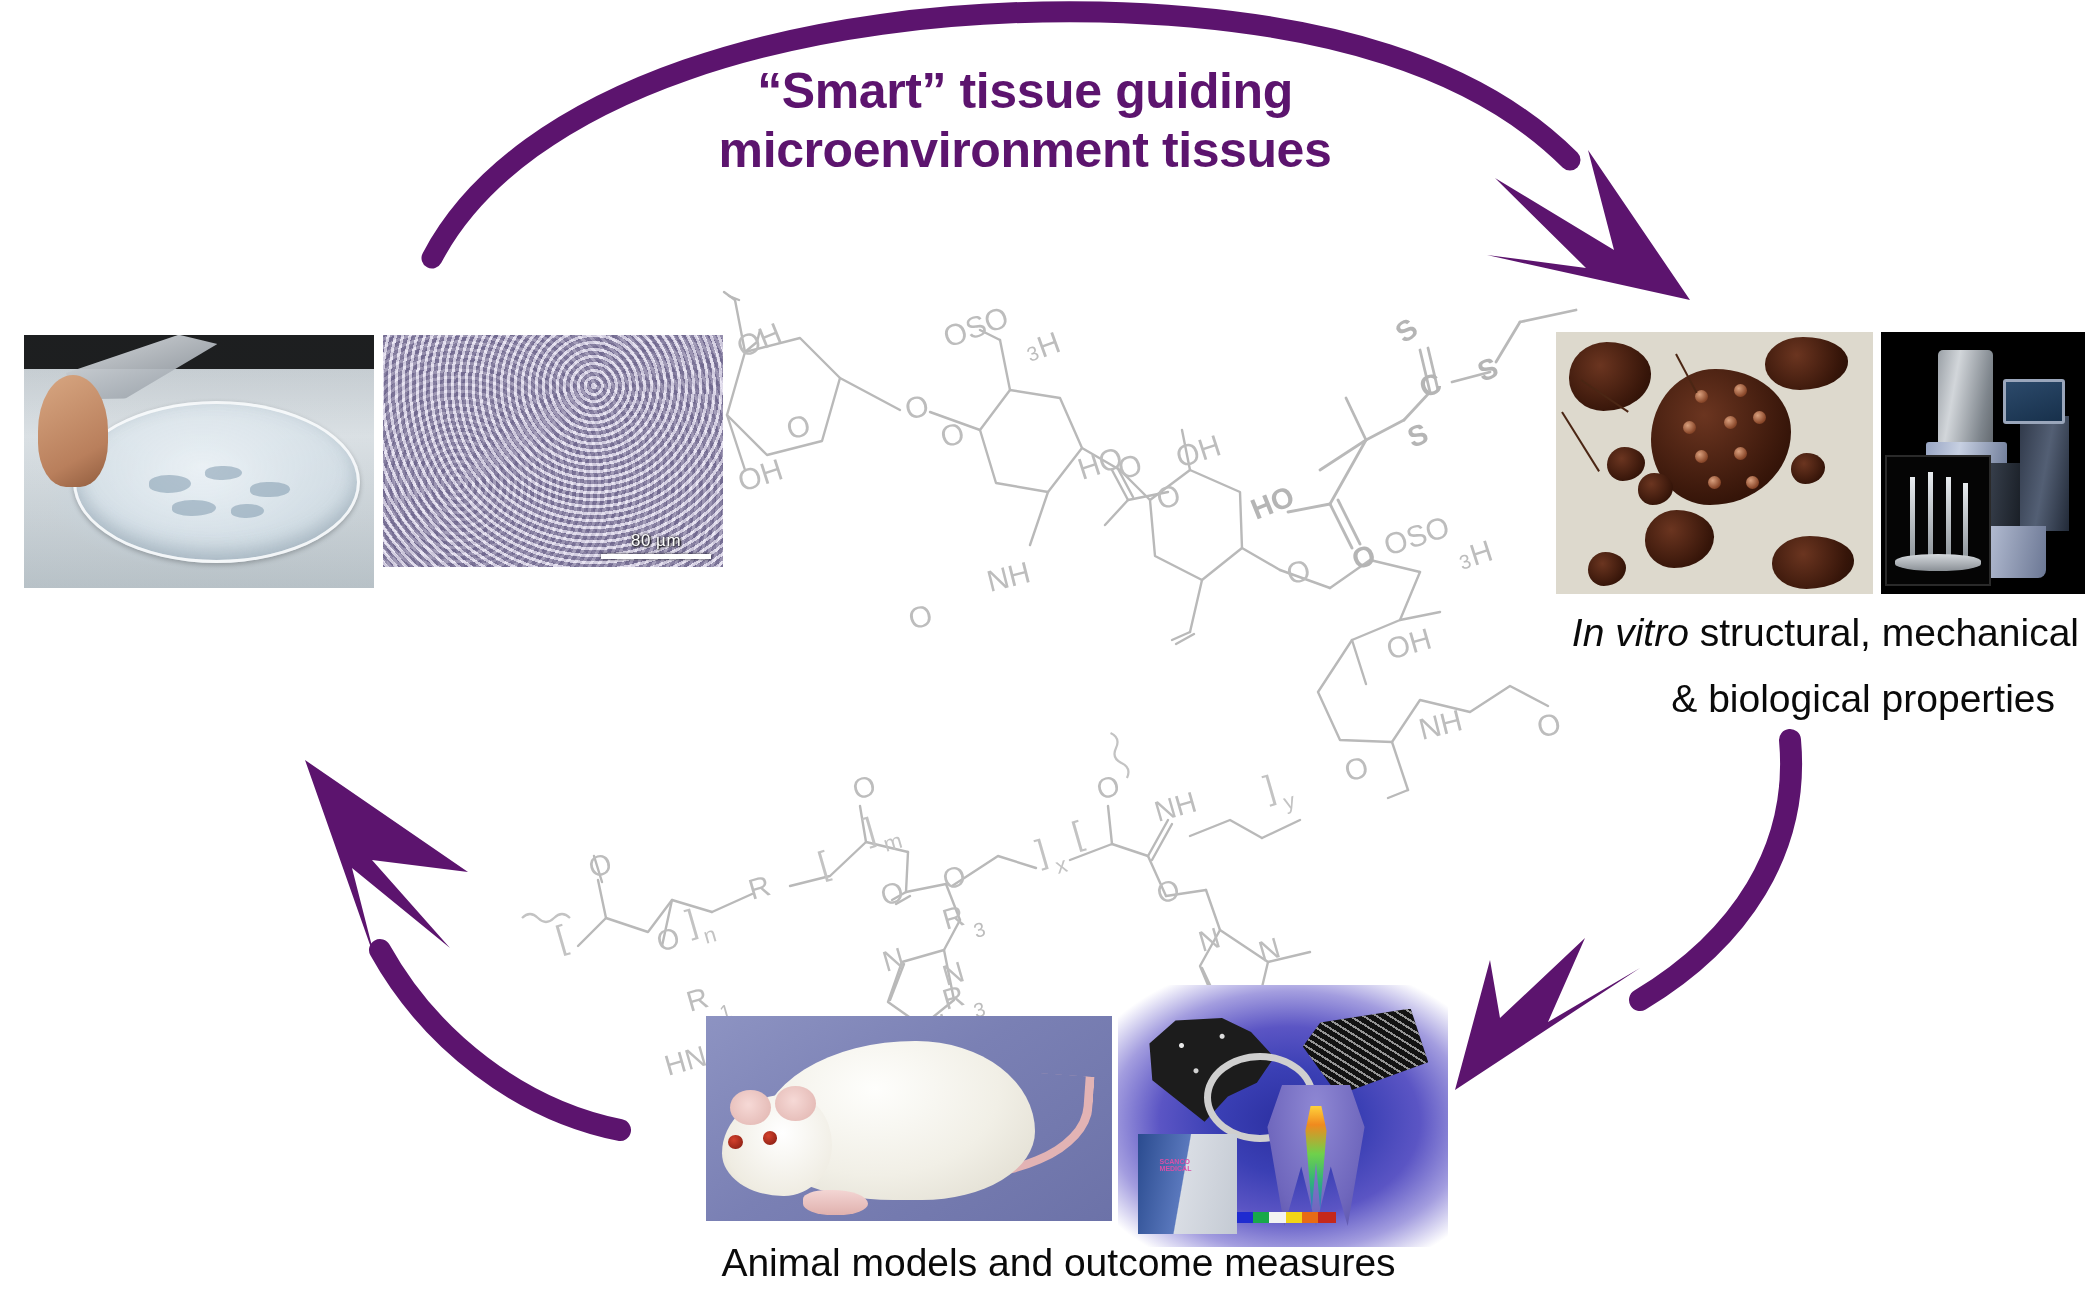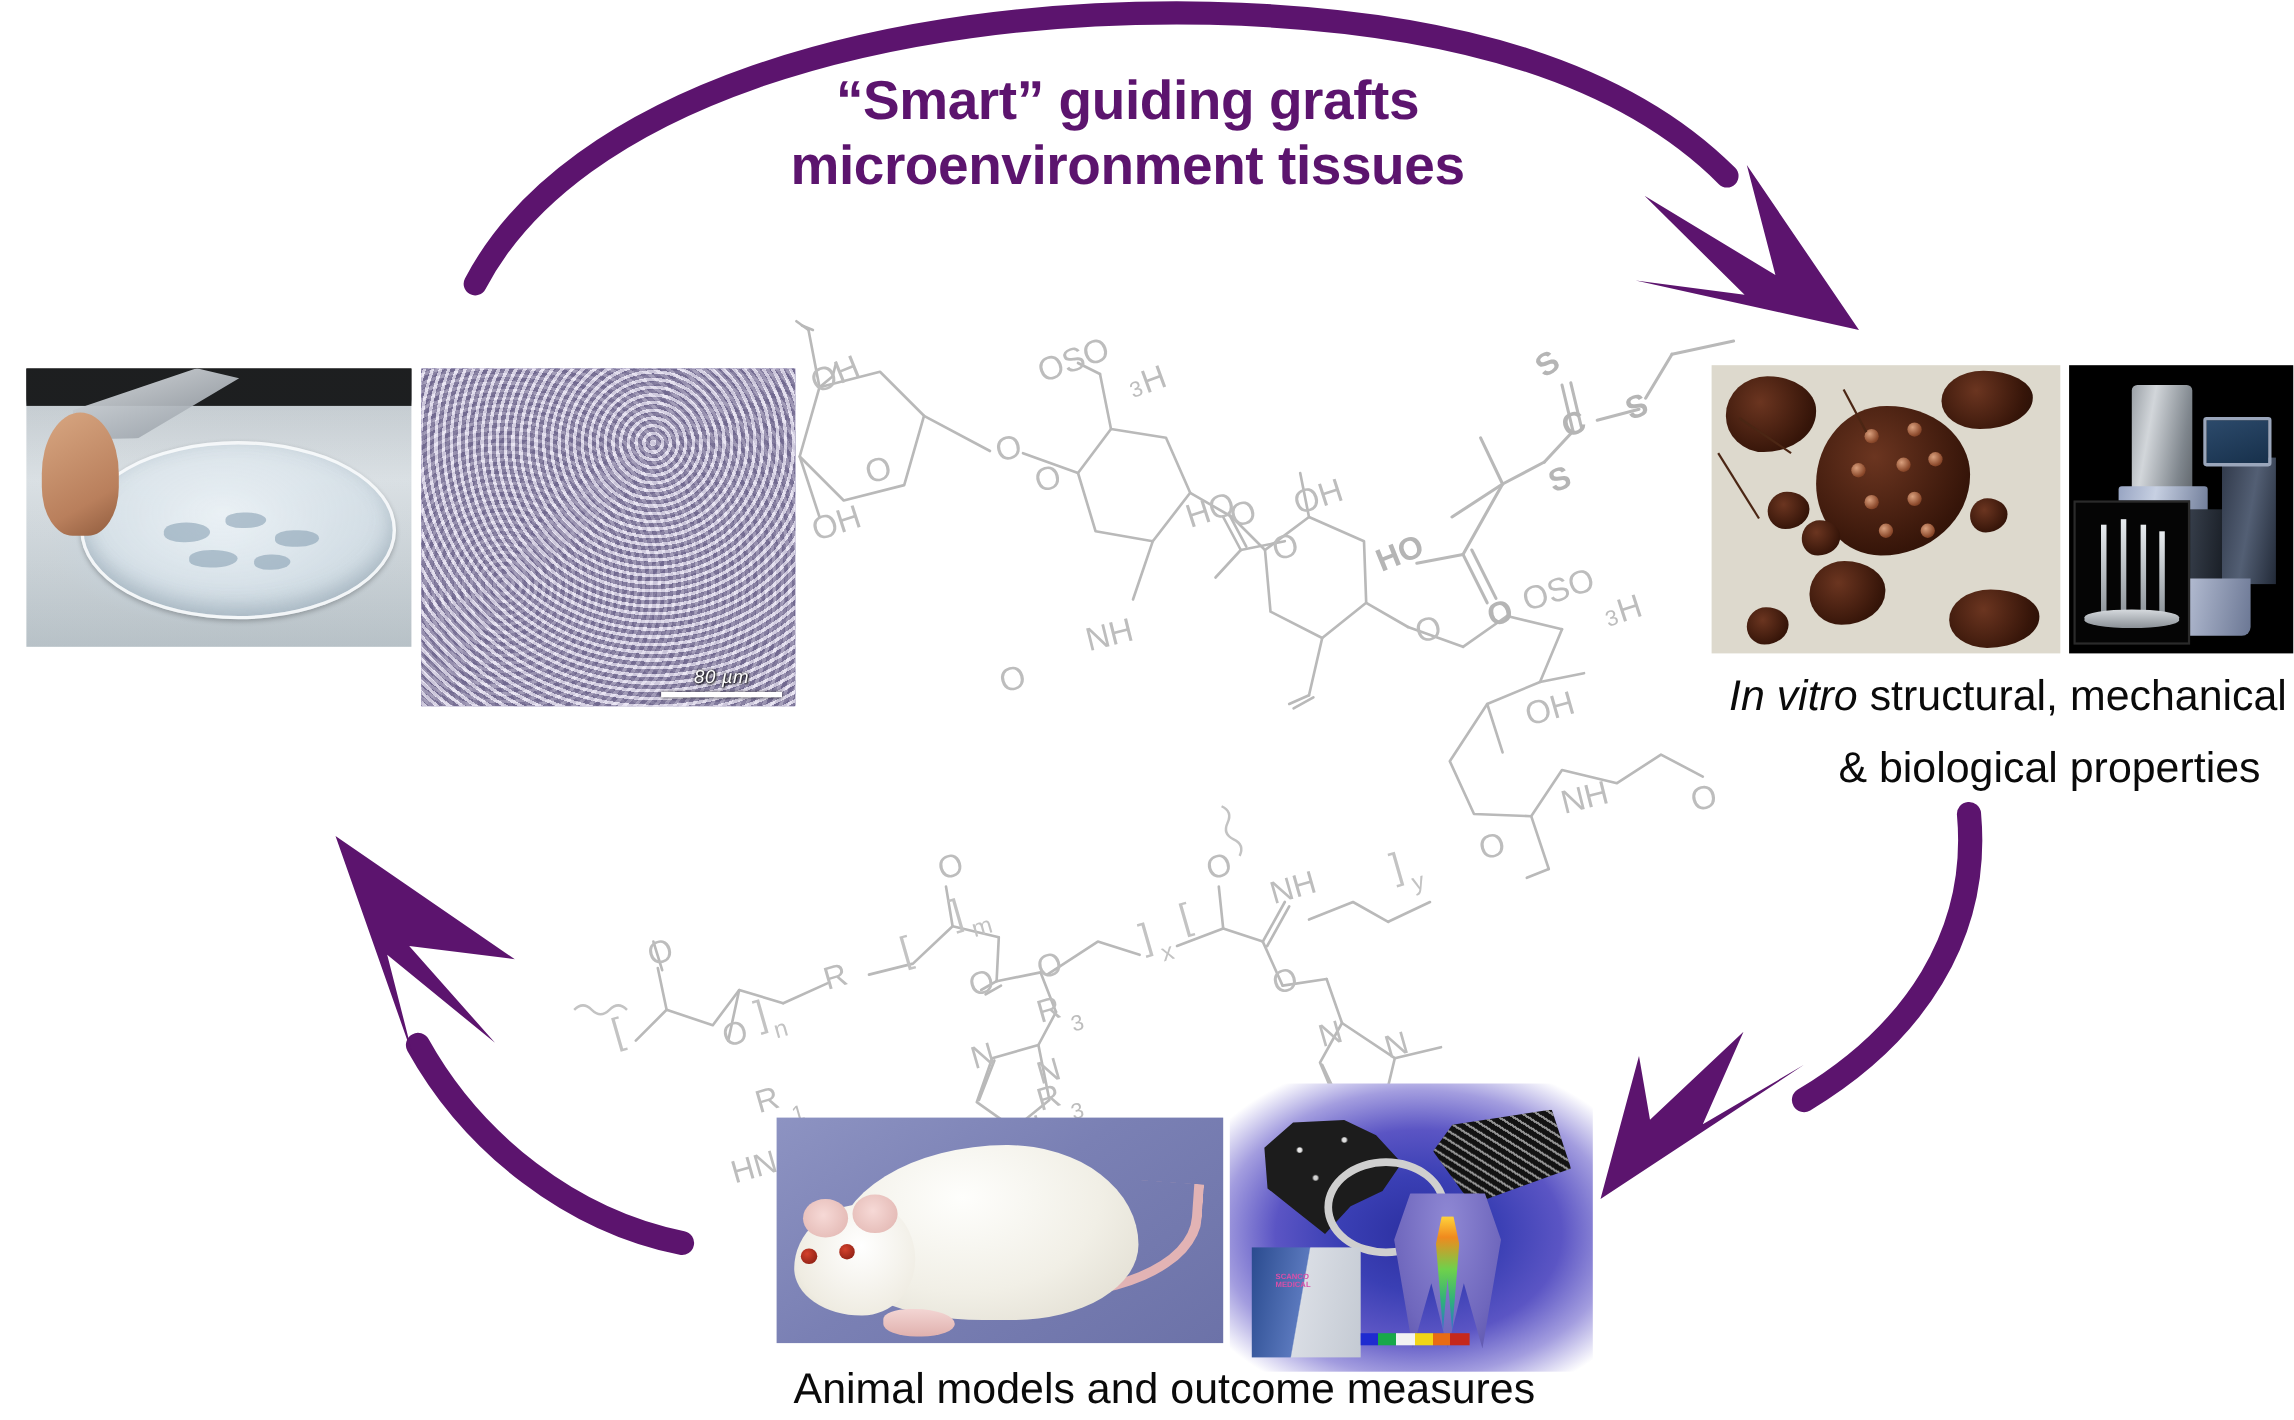--- a/index.html
+++ b/index.html
@@ -97,25 +97,24 @@
   }
   #photo-petri .tweezer {
     position:absolute; left:12%; top:2%; width:44%; height:22%;
     background: linear-gradient(170deg, rgba(210,214,218,0.95), rgba(150,158,166,0.9));
     transform: rotate(-8deg);
     clip-path: polygon(0 40%, 76% 0, 100% 26%, 36% 100%, 0 88%);
   }
 
   
   #photo-wrinkle {
-    left: 383px; top: 335px; width: 340px; height: 307px;
+    left: 383px; top: 335px; width: 340px; height: 232px;
     background:
       repeating-radial-gradient(circle at 30% 28%, #cfc8e0 0 3px, #8e86ae 3px 6px),
       #9a93b9;
-    font-style: italic;
   }
   #photo-wrinkle .w {
     position:absolute; inset:0;
     background:
       repeating-radial-gradient(circle at 62% 22%, rgba(236,232,245,0.7) 0 3px, rgba(110,102,140,0.55) 3px 7px),
       repeating-radial-gradient(circle at 22% 64%, rgba(236,232,245,0.65) 0 3px, rgba(110,102,140,0.5) 3px 7px),
       repeating-radial-gradient(circle at 74% 72%, rgba(240,236,248,0.6) 0 3px, rgba(110,102,140,0.45) 3px 7px);
     mix-blend-mode: normal;
   }
   #photo-wrinkle .scalebar-wrap {
@@ -586,21 +585,21 @@
                  L372,860
                  L468,872
                  Z" fill="#5c146e"></path>
       </g>
     </svg>
   </div>
 
   <div class="layer-text">
 
     <div class="title-block">
-      <span class="tl">“Smart” guiding grafts</span>
+      <span class="tl">“Smart” tissue guiding</span>
       <span class="tl">microenvironment tissues</span>
     </div>
 
 
     <div class="caption" id="caption-invitro">
       <span class="cl"><em>In vitro</em><span> structural, mechanical</span></span>
       <span class="cl">&amp; biological properties</span>
     </div>
 
     <div class="caption" id="caption-animal">

